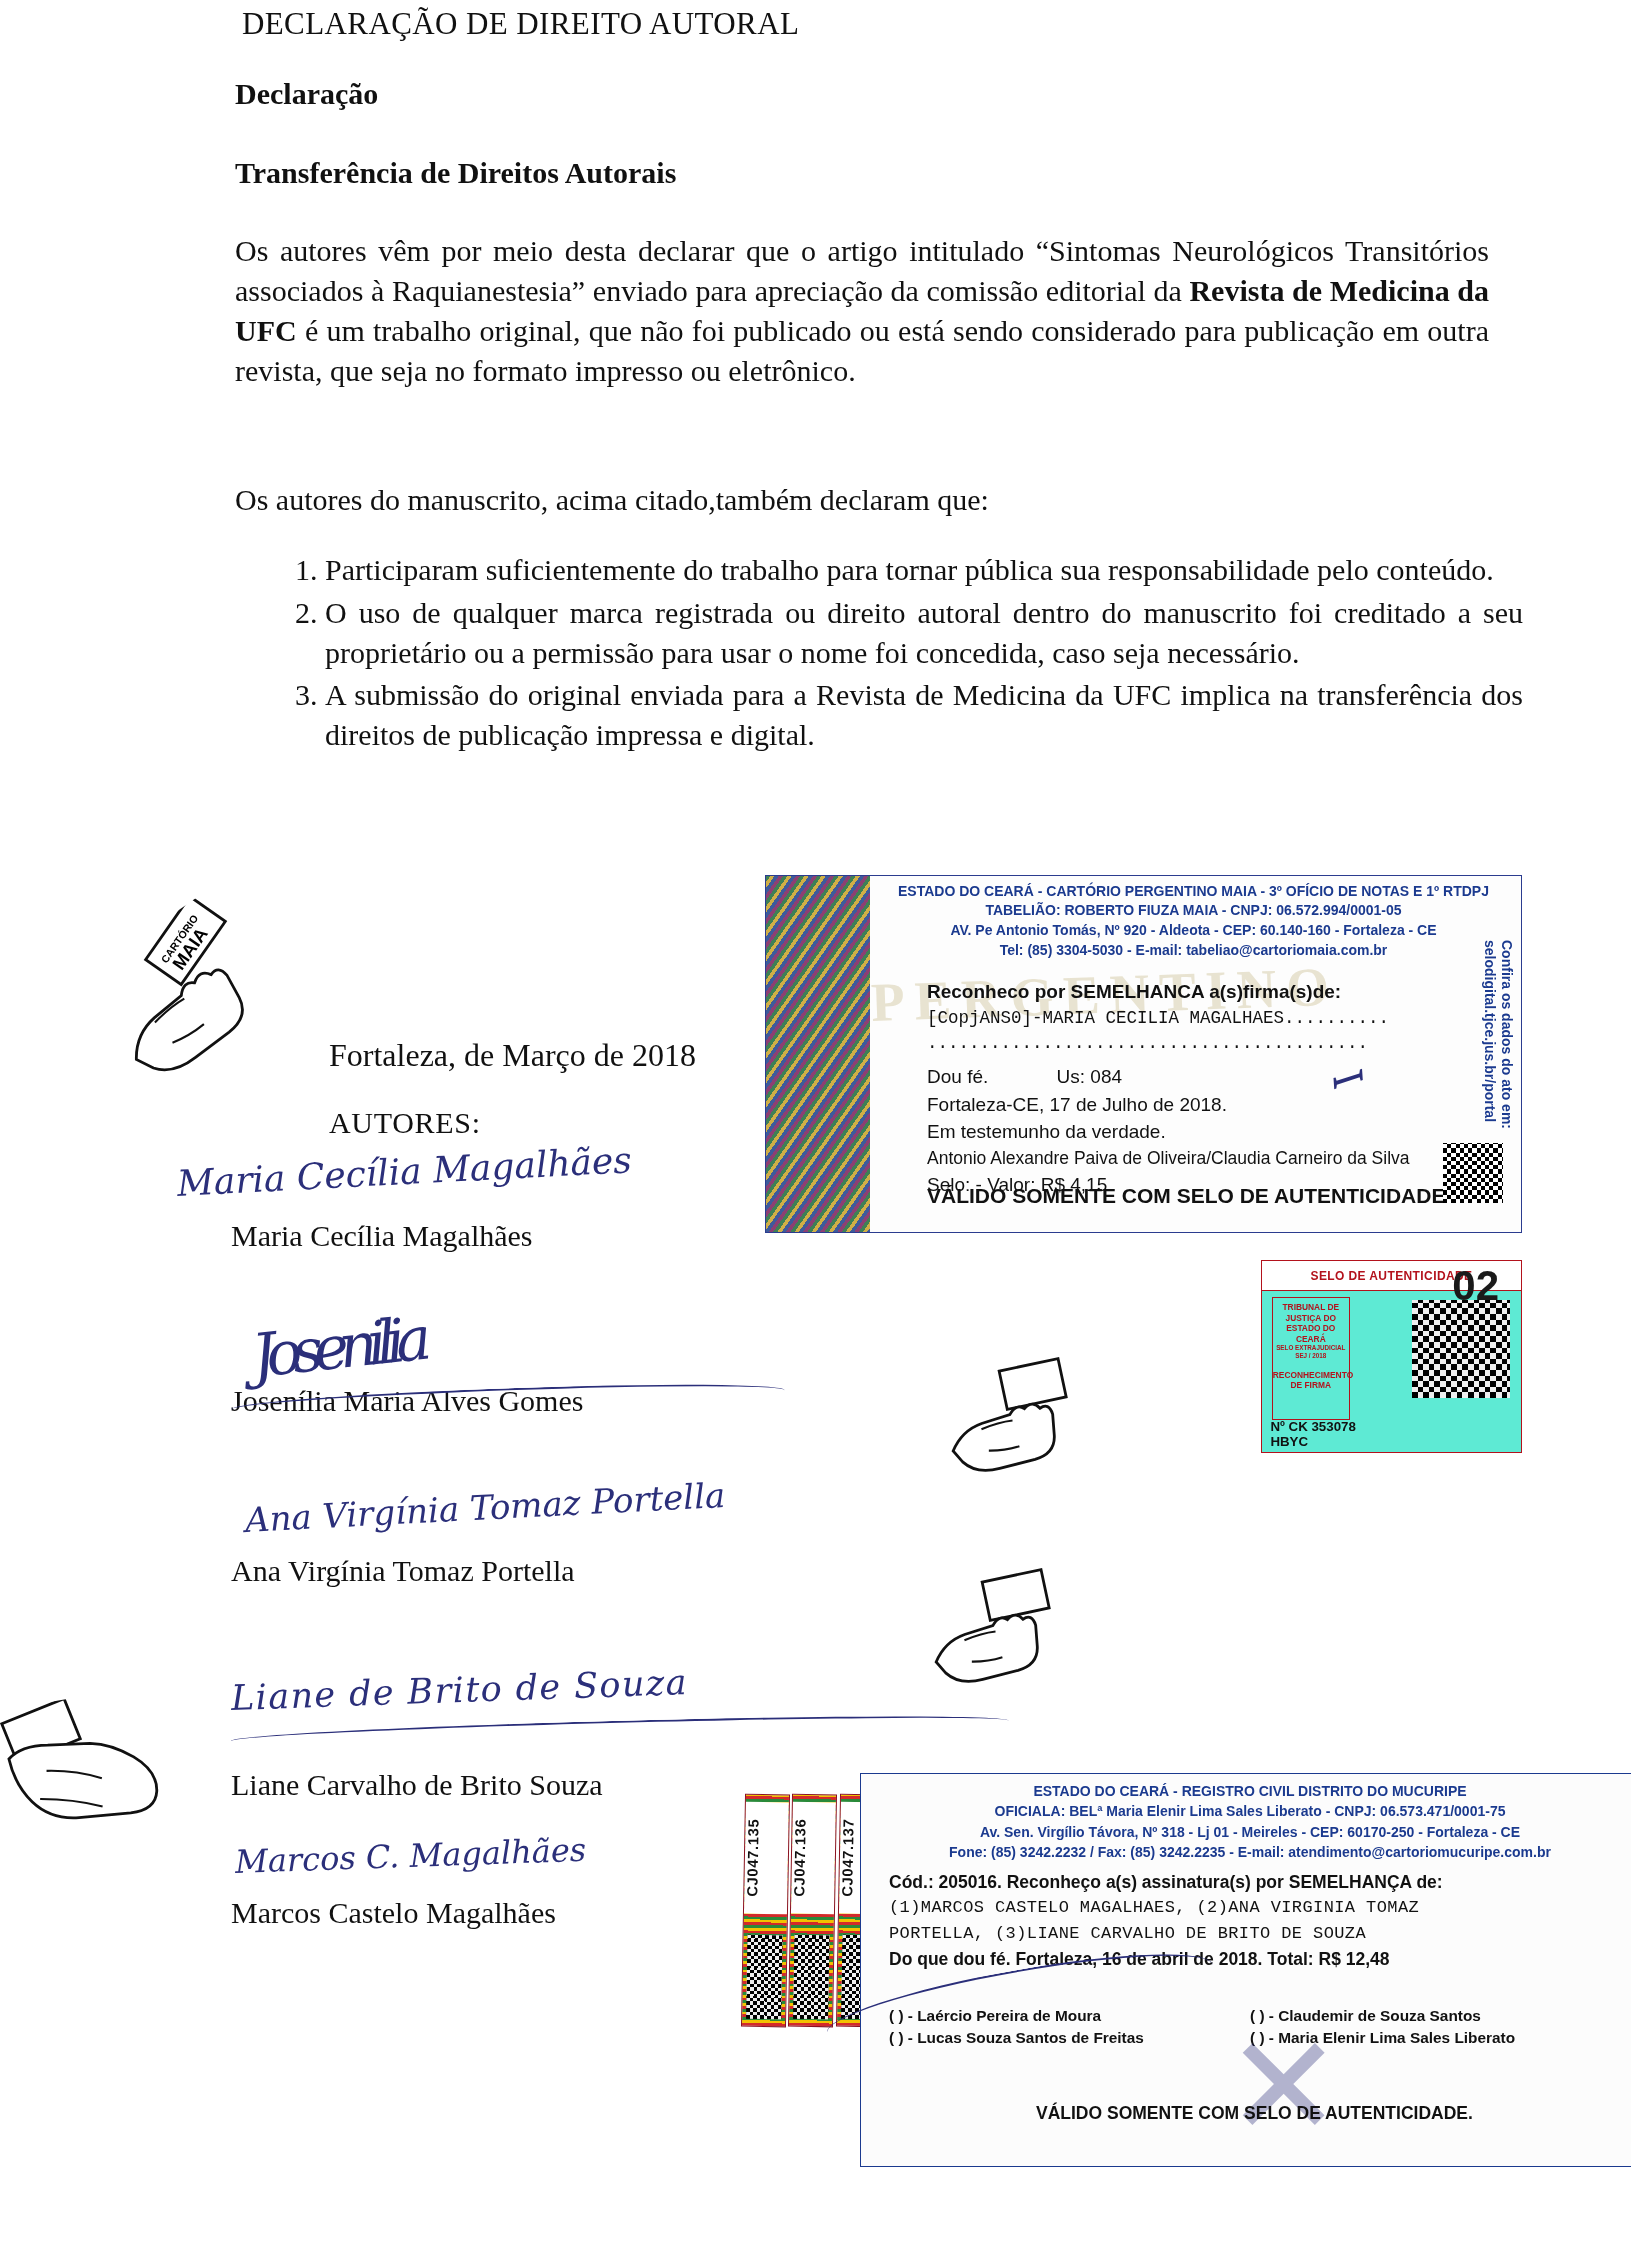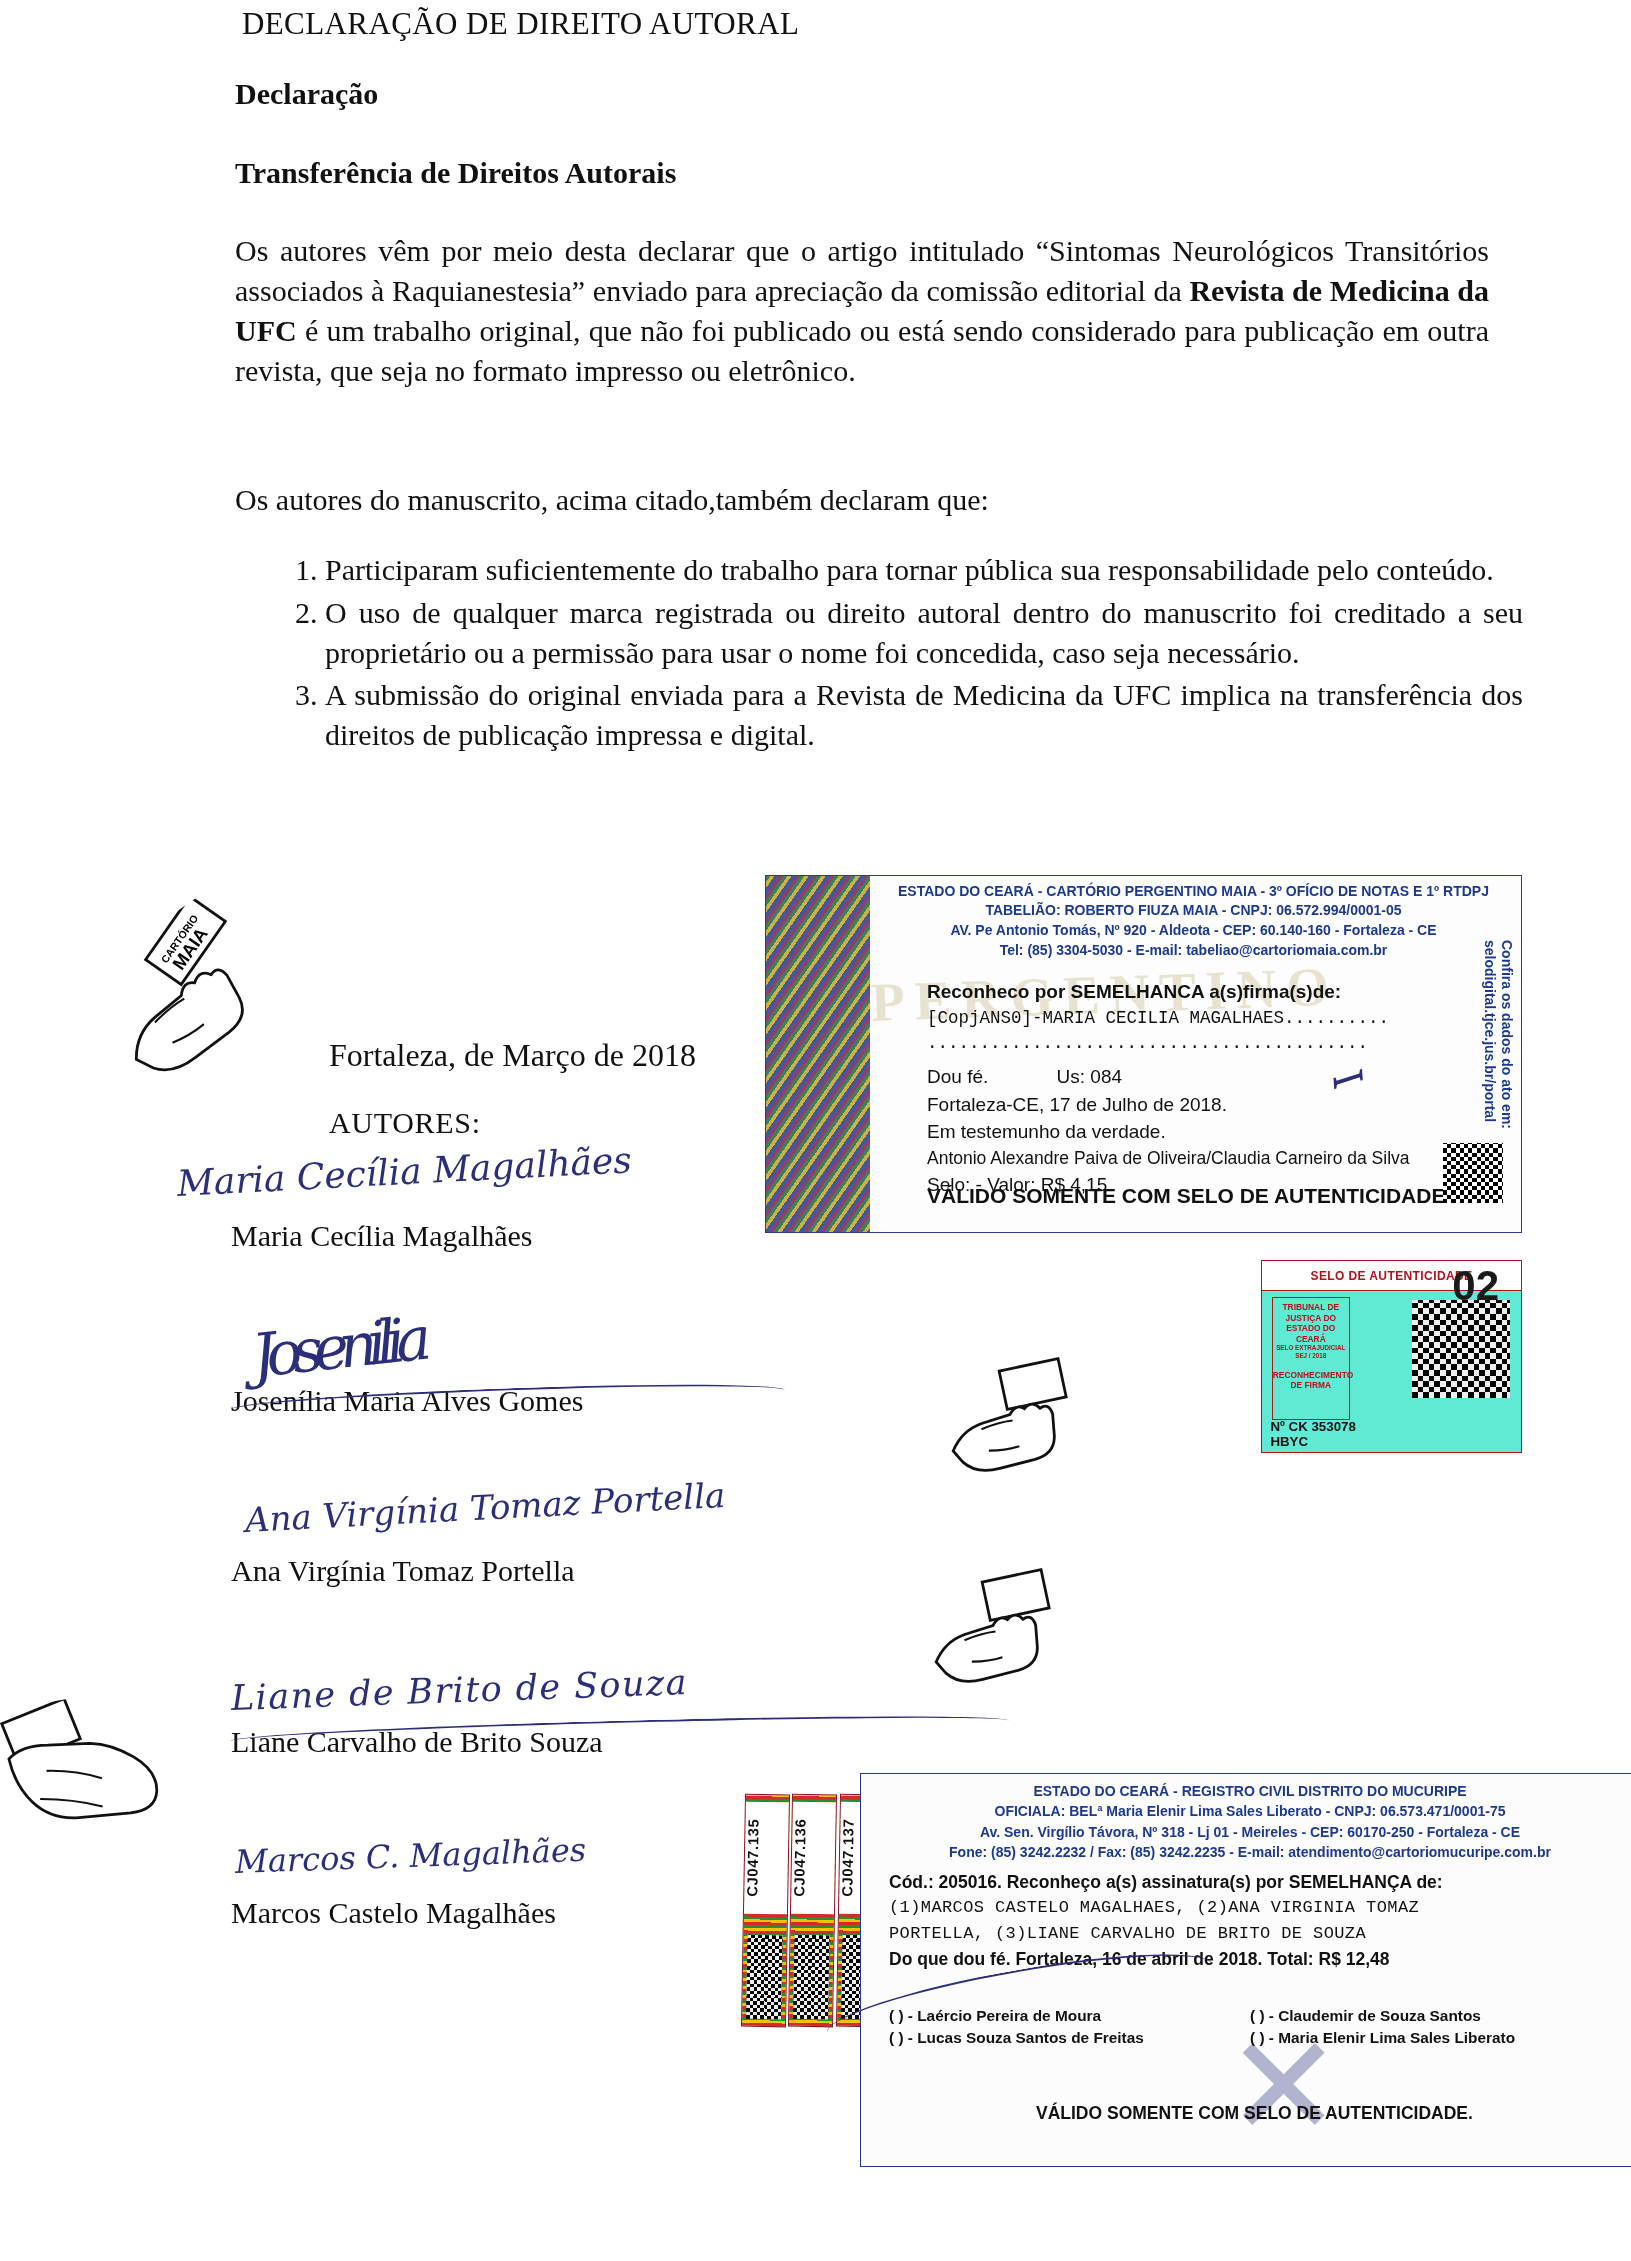--- a/index.html
+++ b/index.html
@@ -257,21 +257,21 @@
   <div class="sig-name" style="top:1219px">Maria Cecília Magalhães</div>
 
   <div class="hand" style="left:252px;top:1321px;font-size:60px;transform:rotate(-6deg);letter-spacing:-9.8px;">Josenilia</div>
   <div class="sig-name" style="top:1384px">Josenília Maria Alves Gomes</div>
   <div class="ink-swipe" style="left:231px;top:1398px;width:554px;height:21px;transform:rotate(-2deg);"></div>
 
   <div class="hand" style="left:245px;top:1500px;font-size:34px;transform:rotate(-3deg);">Ana Virgínia Tomaz Portella</div>
   <div class="sig-name" style="top:1554px">Ana Virgínia Tomaz Portella</div>
 
   <div class="hand" style="left:231px;top:1678px;font-size:35px;transform:rotate(-2deg);letter-spacing:1.4px;">Liane de Brito de Souza</div>
-  <div class="sig-name" style="top:1725px">Liane Carvalho de Brito Souza</div>
+  <div class="sig-name" style="top:1768px">Liane Carvalho de Brito Souza</div>
   <div class="ink-swipe" style="left:231px;top:1731px;width:778px;height:18px;transform:rotate(-1.5deg);"></div>
 
   <div class="hand" style="left:235px;top:1843px;font-size:32px;transform:rotate(-2deg);">Marcos C. Magalhães</div>
   <div class="sig-name" style="top:1896px">Marcos Castelo Magalhães</div>
 
   <div class="hand-stamp" style="left:98px;top:925px;transform:rotate(-35deg);">
     <svg width="161" height="133" viewBox="0 0 230 190">
       <rect x="110" y="10" width="110" height="62" fill="none" stroke="#111" stroke-width="4" transform="rotate(-20 165 41)"></rect>
       <text x="122" y="38" font-family="Liberation Sans, sans-serif" font-size="15" font-weight="bold" transform="rotate(-20 165 41)">CARTÓRIO</text>
       <text x="126" y="62" font-family="Liberation Sans, sans-serif" font-size="26" font-weight="bold" transform="rotate(-20 165 41)">MAIA</text>

